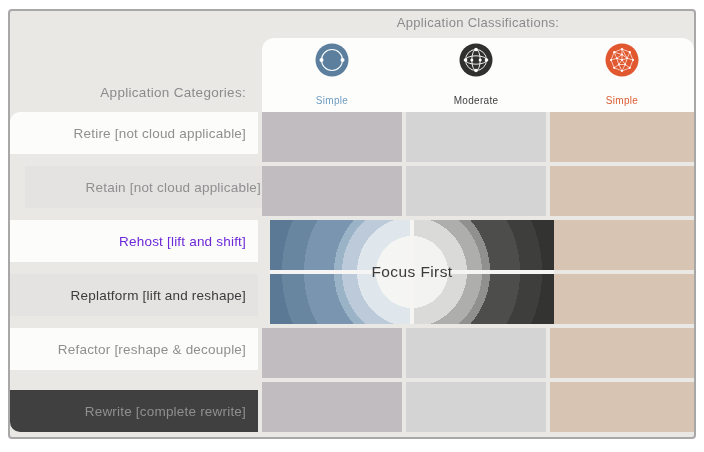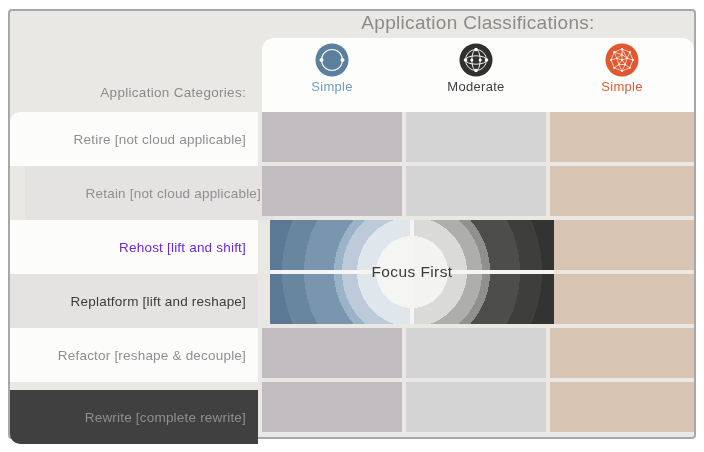--- a/index.html
+++ b/index.html
@@ -2,30 +2,30 @@
 <html><head>
 <meta charset="utf-8">
 <style>
   html,body{margin:0;padding:0;background:#ffffff;}
   body{width:704px;height:452px;overflow:hidden;position:relative;
        font-family:"Liberation Sans", sans-serif;}
   .panel{position:absolute;left:8px;top:9px;width:688px;height:430px;
          box-sizing:border-box;border:2px solid #a8a8a8;border-radius:4px;
          background:#e9e8e5;}
   .classifications-title{position:absolute;left:252px;top:3px;width:432px;height:18px;
-         line-height:18px;text-align:center;font-size:19px;color:#8b8b8d;letter-spacing:.3px;}
+         line-height:18px;text-align:center;font-size:13px;color:#8b8b8d;letter-spacing:.3px;}
   .icon-band{position:absolute;left:252px;top:27px;width:432px;height:74px;
          background:#fdfdfc;border-radius:12px 12px 0 0;}
   .class-col{position:absolute;top:0;height:74px;display:flex;flex-direction:column;
          align-items:center;justify-content:flex-start;}
   .class-col .cicon{margin-top:5px;width:34px;height:34px;}
-  .class-label{margin-top:2px;font-size:13px;letter-spacing:.3px;}
+  .class-label{margin-top:18px;font-size:10px;letter-spacing:.3px;}
   .categories-title{position:absolute;left:0;top:72px;width:236px;height:20px;line-height:20px;
          text-align:right;font-size:13.5px;color:#8b8b8d;letter-spacing:.3px;}
-  .row-band{position:absolute;left:0;width:248px;height:54px;display:flex;
+  .row-band{position:absolute;left:0;width:248px;height:42px;display:flex;
          align-items:center;justify-content:flex-end;text-align:right;}
   .row-label{padding-right:12px;font-size:13.5px;letter-spacing:.2px;white-space:nowrap;}
   .cell{position:absolute;height:50px;}
   .focus-block{position:absolute;left:252px;top:209px;width:284px;height:104px;margin-left:8px;}
   .focus-half{position:absolute;top:0;width:142px;height:104px;}
   .focus-half.left{left:0;}
   .focus-half.right{left:142px;}
   .focus-gap-v{position:absolute;left:140px;top:0;width:4px;height:104px;background:#f6f5f3;}
   .focus-gap-h{position:absolute;left:0;top:50px;width:284px;height:4px;background:#f6f5f3;}
   .focus-label{position:absolute;left:0;top:0;width:284px;height:104px;display:flex;

